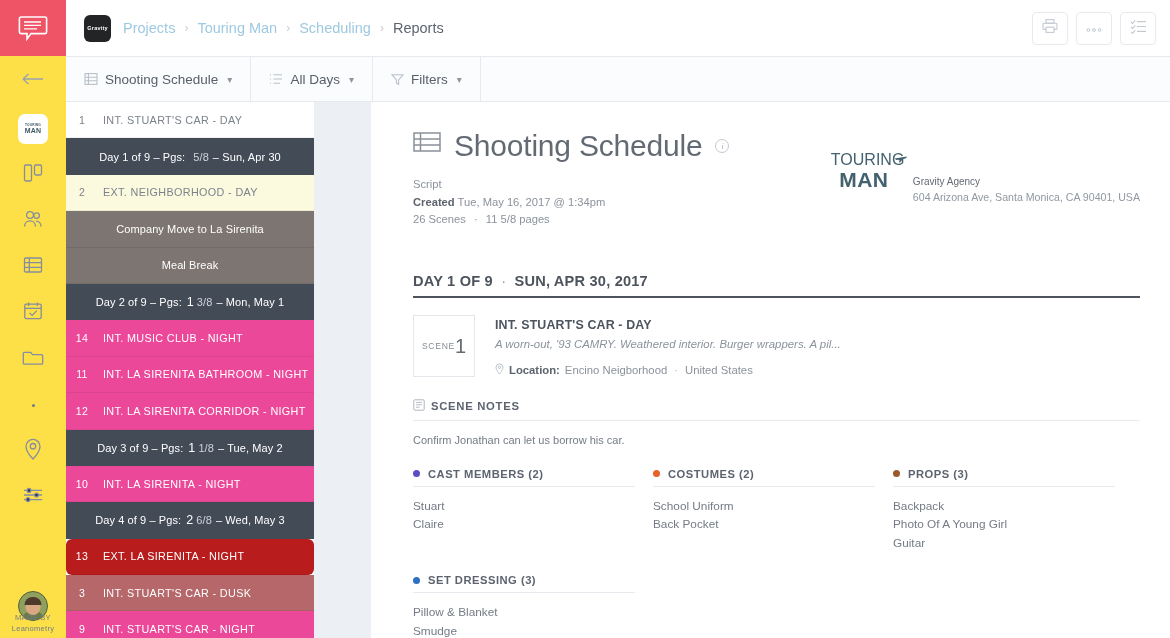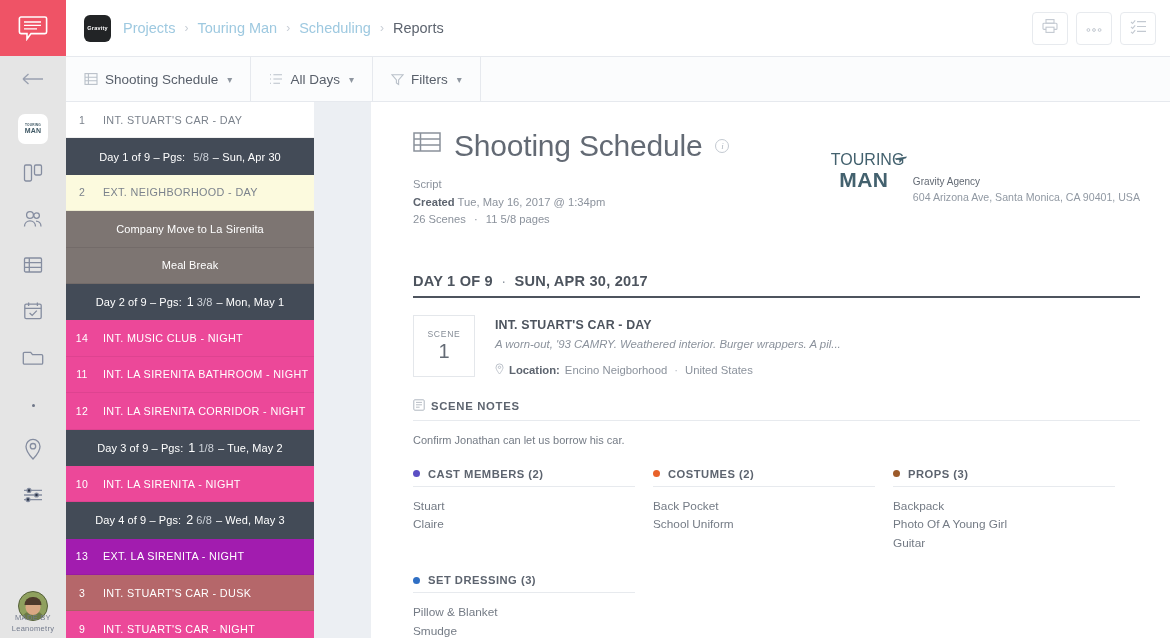--- a/index.html
+++ b/index.html
@@ -6,21 +6,21 @@
   html, body {
     width: 1170px; height: 638px;
     font-family: "Liberation Sans", sans-serif;
     background: #ffffff;
     overflow: hidden;
   }
   .app { position: relative; width: 1170px; height: 638px; display: flex; }
 
   
   .rail {
-    width: 66px; height: 638px; background: #e5e5e5;
+    width: 66px; height: 638px; background: #fde047;
     display: flex; flex-direction: column; align-items: center;
     flex: 0 0 66px; position: relative;
   }
   .rail-logo {
     width: 66px; height: 56px; background: #ef5366;
     display: flex; align-items: center; justify-content: center;
   }
   .rail-item {
     width: 66px; height: 46px;
     display: flex; align-items: center; justify-content: center;
@@ -122,21 +122,21 @@
   }
   .row.banner .pg { font-size: 12.5px; }
   .row.banner .pgs { color: #cfd4db; }
   .row.special {
     justify-content: center; background: #7d7572; color: #ffffff;
     border-bottom: 1px solid rgba(0,0,0,.08); font-size: 11px; letter-spacing: .1px;
   }
   .row.day   { background: #ffffff; color: #7b828c; }
   .row.cream { background: #fcfade; color: #7b828c; }
   .row.night { background: #ec4899; color: #ffffff; }
-  .row.night2{ background: #a21caf; color: #ffffff; }
+  .row.night2{ background: #b91c1c; color: #ffffff; border-radius: 6px; }
   .row.dusk  { background: #b5676a; color: #ffffff; }
 
   
   .page-wrap { flex: 1 1 auto; padding: 0 0 0 57px; min-width: 0; }
   .page {
     background: #ffffff; height: 100%;
     padding: 26px 30px 0 42px; overflow: hidden;
   }
   .rpt-head { display: flex; align-items: flex-start; }
   .rpt-left { flex: 1 1 auto; }
@@ -163,21 +163,21 @@
 
   .day-head {
     margin-top: 44px; padding-bottom: 7px; border-bottom: 2px solid #4d545e;
     font-size: 14.6px; font-weight: bold; color: #4d545e; letter-spacing: .2px;
   }
   .day-head .dot { color: #9199a3; font-weight: normal; margin: 0 4px; }
 
   .scene-block { display: flex; margin-top: 17px; }
   .scene-box {
     width: 62px; height: 62px; flex: 0 0 62px; border: 1px solid #e4e7eb;
-    display: flex; flex-direction: column; align-items: center; justify-content: center;
+    display: flex; flex-direction: row; align-items: center; justify-content: center;
     color: #868d97;
     text-align: center;
   }
   .scene-box .s-lbl { font-size: 8.6px; letter-spacing: .7px; }
   .scene-box .s-num { font-size: 20px; margin-top: 1px; color: #646b75; }
   .scene-info { padding-left: 20px; padding-top: 3px; flex: 1 1 auto; min-width: 0; }
   .sc-title { font-size: 12.4px; font-weight: bold; color: #4d545e; letter-spacing: .15px; }
   .sc-desc { font-size: 11.4px; font-style: italic; color: #8b929c; margin-top: 6px; }
   .sc-loc { font-size: 11.3px; color: #8b929c; margin-top: 13px; display: flex; align-items: center; gap: 5px; }
   .sc-loc b { color: #5d646f; font-weight: bold; }
@@ -562,22 +562,22 @@
                   <div>Stuart</div>
                   <div>Claire</div>
                 </div>
               </div>
               <div class="cat">
                 <div class="cat-head">
                   <span class="cat-dot" style="background: rgb(232, 98, 42);"></span>
                   <span>COSTUMES (2)</span>
                 </div>
                 <div class="cat-items">
+                  <div>School Uniform</div>
                   <div>Back Pocket</div>
-                  <div>School Uniform</div>
                 </div>
               </div>
               <div class="cat">
                 <div class="cat-head">
                   <span class="cat-dot" style="background: rgb(156, 90, 42);"></span>
                   <span>PROPS (3)</span>
                 </div>
                 <div class="cat-items">
                   <div>Backpack</div>
                   <div>Photo Of A Young Girl</div>

